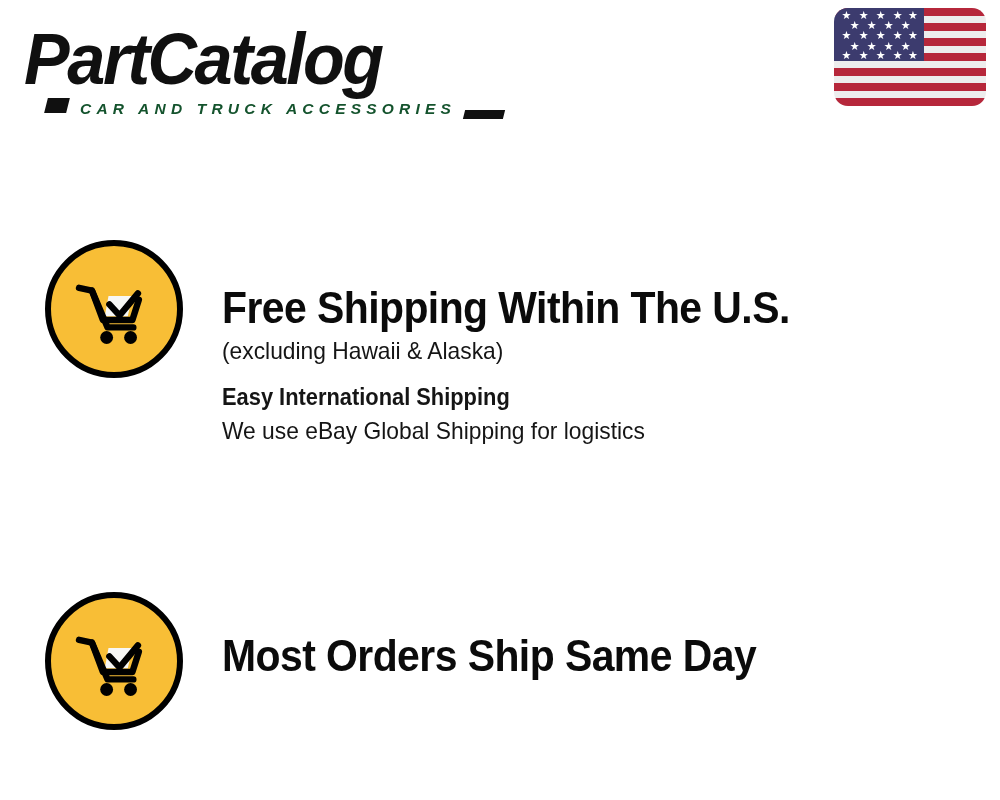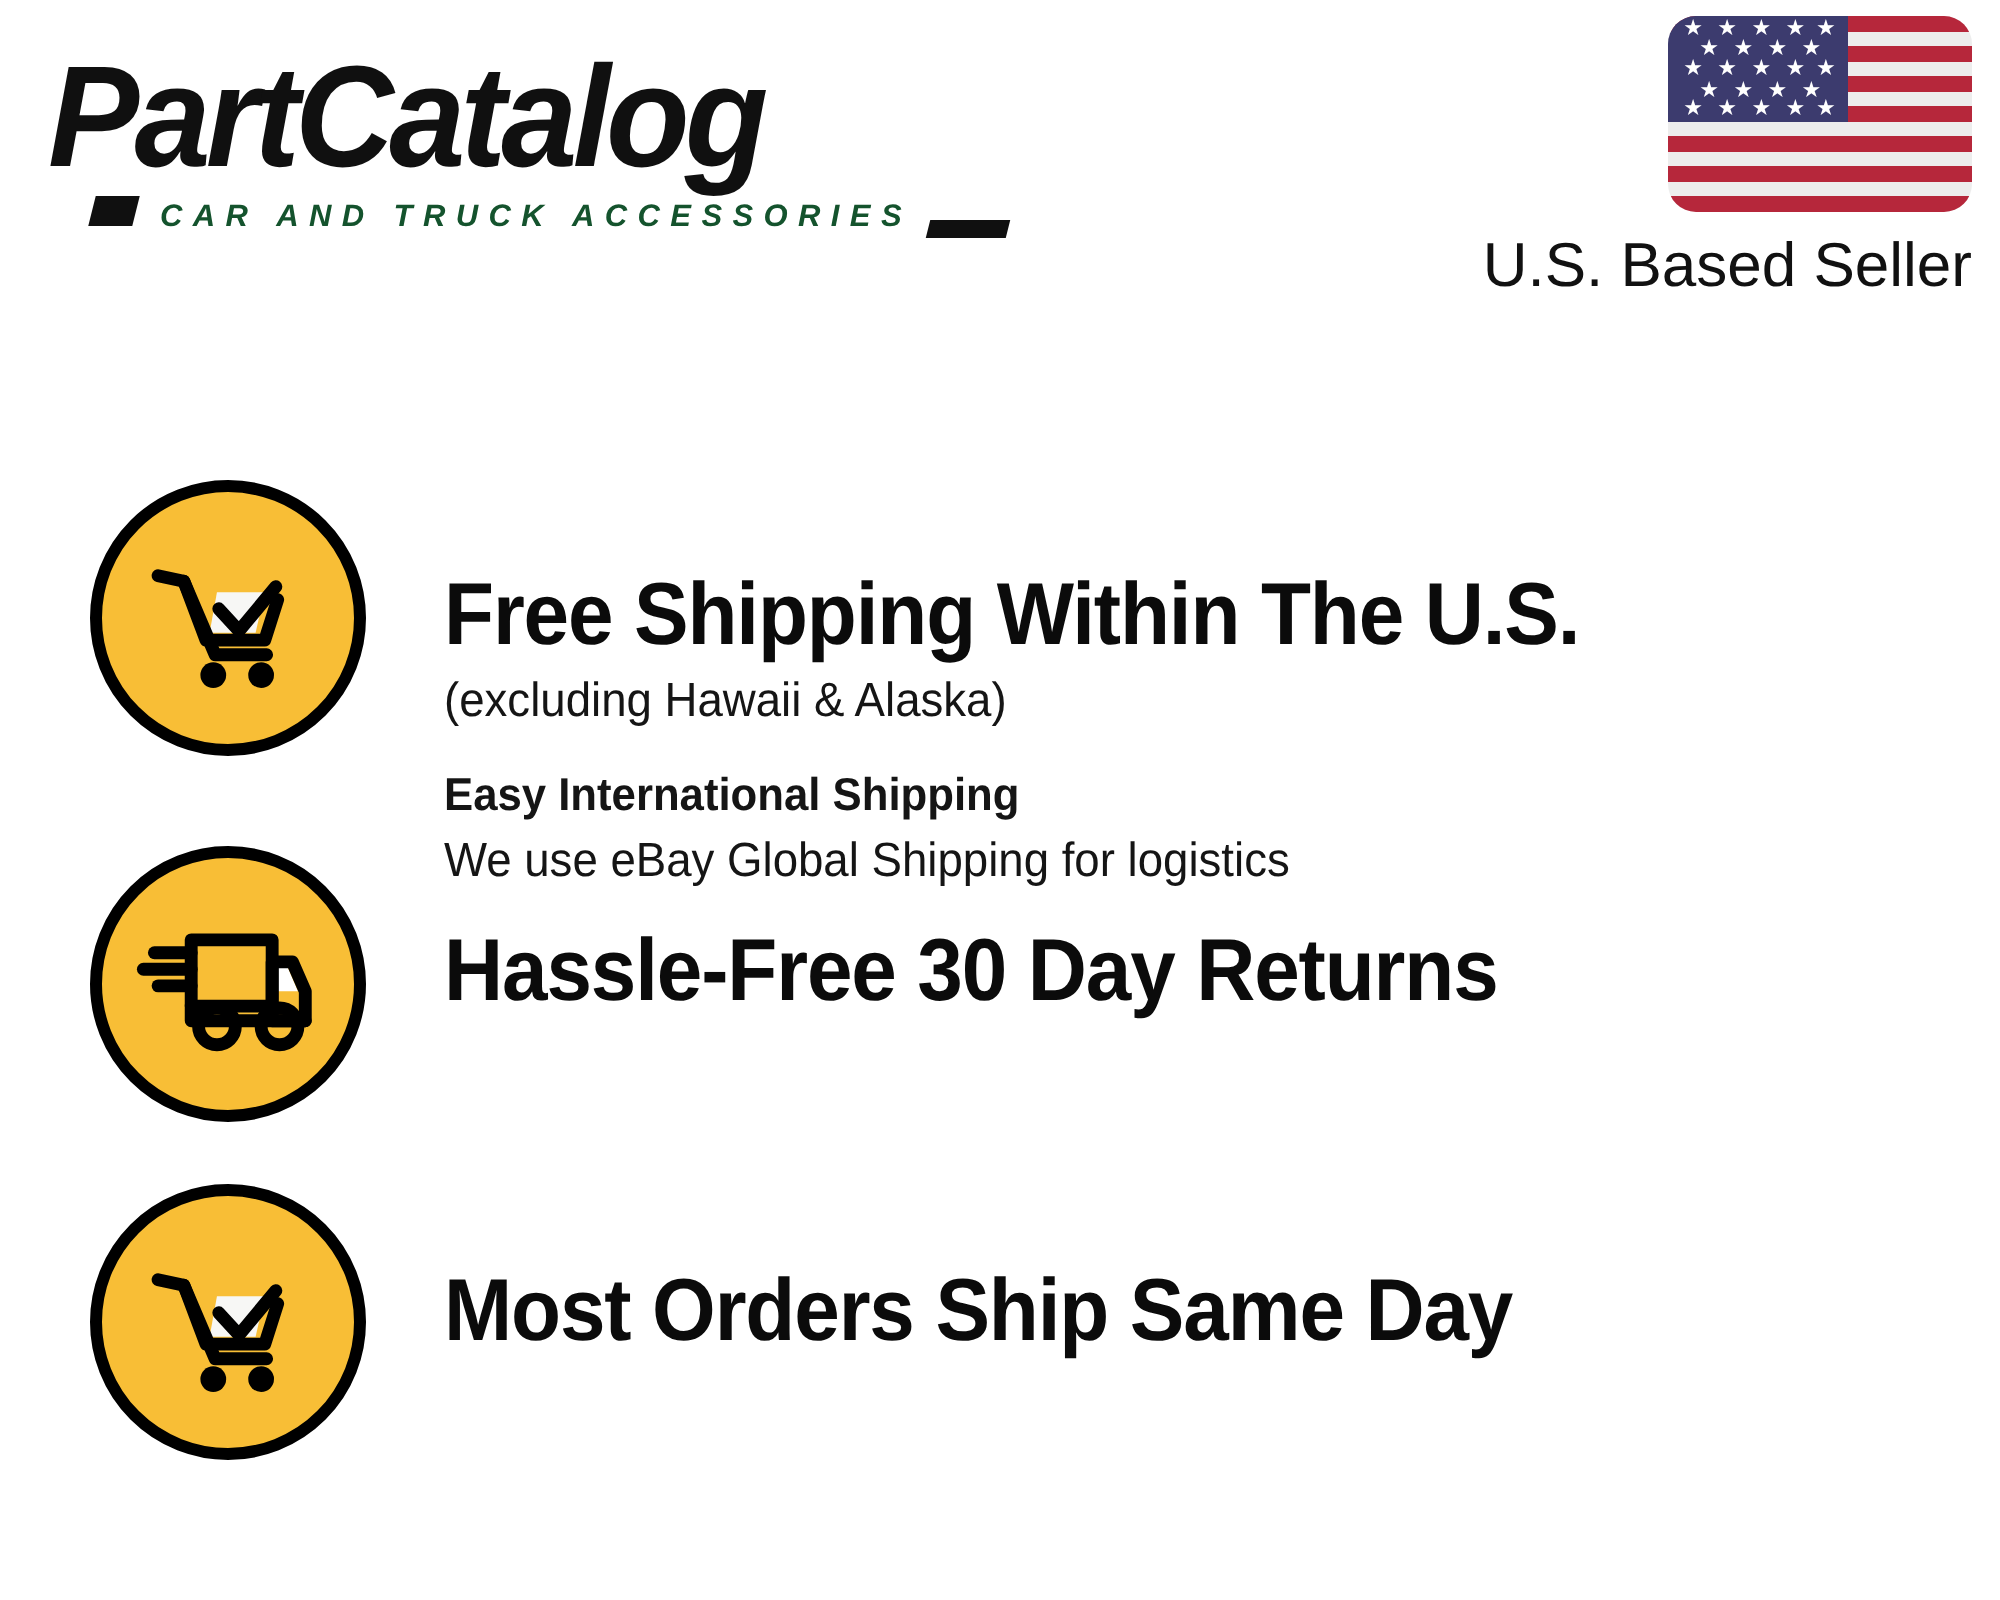--- a/index.html
+++ b/index.html
@@ -253,21 +253,20 @@
         <span class="star" style="left:42%;top:72%">★</span>
         <span class="star" style="left:61%;top:72%">★</span>
         <span class="star" style="left:80%;top:72%">★</span>
         <span class="star" style="left:14%;top:90%">★</span>
         <span class="star" style="left:33%;top:90%">★</span>
         <span class="star" style="left:52%;top:90%">★</span>
         <span class="star" style="left:71%;top:90%">★</span>
         <span class="star" style="left:88%;top:90%">★</span>
       </div>
     </div>
-    <span id="seller-label">U.S. Based Seller</span>
   </div>
 
 </div>
 
 <div id="features">
 
   <div class="feature-row" id="feature-row-0">
     <div class="feature-icon">
       <svg viewBox="0 0 100 100" aria-hidden="true">
         <path d="M44 36 L70 36 L65 58 L40 58 Z" fill="#F7F7F5"></path>
@@ -279,38 +278,20 @@
       </svg>
     </div>
     <div class="feature-text">
       <div class="headline">Free Shipping Within The U.S.</div>
       <div class="subline plain">(excluding Hawaii &amp; Alaska)</div>
       <div class="subline strong">Easy International Shipping</div>
       <div class="subline plain">We use eBay Global Shipping for logistics</div>
     </div>
   </div>
 
-  <div class="feature-row" id="feature-row-1">
-    <div class="feature-icon">
-      <svg viewBox="0 0 100 100" aria-hidden="true">
-        <path d="M72 40 L82 40 L88 54 L72 54 Z" fill="#FFFFFF"></path>
-        <rect x="30" y="26" width="44" height="36" fill="none" stroke="#000" stroke-width="7" stroke-linejoin="round"></rect>
-        <path d="M74 38 L85 38 L92 54 L92 70 L74 70 Z" fill="none" stroke="#000" stroke-width="7" stroke-linejoin="round"></path>
-        <path d="M30 62 L30 70 L92 70" fill="none" stroke="#000" stroke-width="7" stroke-linecap="round" stroke-linejoin="round"></path>
-        <path d="M10 33 L30 33" stroke="#000" stroke-width="7" stroke-linecap="round"></path>
-        <path d="M4 42 L30 42" stroke="#000" stroke-width="7" stroke-linecap="round"></path>
-        <path d="M12 51 L30 51" stroke="#000" stroke-width="7" stroke-linecap="round"></path>
-        <circle cx="44" cy="73" r="10" fill="none" stroke="#000" stroke-width="7"></circle>
-        <circle cx="78" cy="73" r="10" fill="none" stroke="#000" stroke-width="7"></circle>
-      </svg>
-    </div>
-    <div class="feature-text">
-      <div class="headline">Hassle-Free 30 Day Returns</div>
-    </div>
-  </div>
 
   <div class="feature-row" id="feature-row-2">
     <div class="feature-icon">
       <svg viewBox="0 0 100 100" aria-hidden="true">
         <path d="M44 36 L70 36 L65 58 L40 58 Z" fill="#F7F7F5"></path>
         <path d="M12 27 L26 30 L43 70 L71 70" fill="none" stroke="#000" stroke-width="7" stroke-linecap="round" stroke-linejoin="round"></path>
         <path d="M26 30 L38 62 L70 62 L77 40" fill="none" stroke="#000" stroke-width="7" stroke-linecap="round" stroke-linejoin="round"></path>
         <path d="M45 45 L56 57 L76 33" fill="none" stroke="#000" stroke-width="7" stroke-linecap="round" stroke-linejoin="round"></path>
         <circle cx="42" cy="81" r="7" fill="#000"></circle>
         <circle cx="68" cy="81" r="7" fill="#000"></circle>

